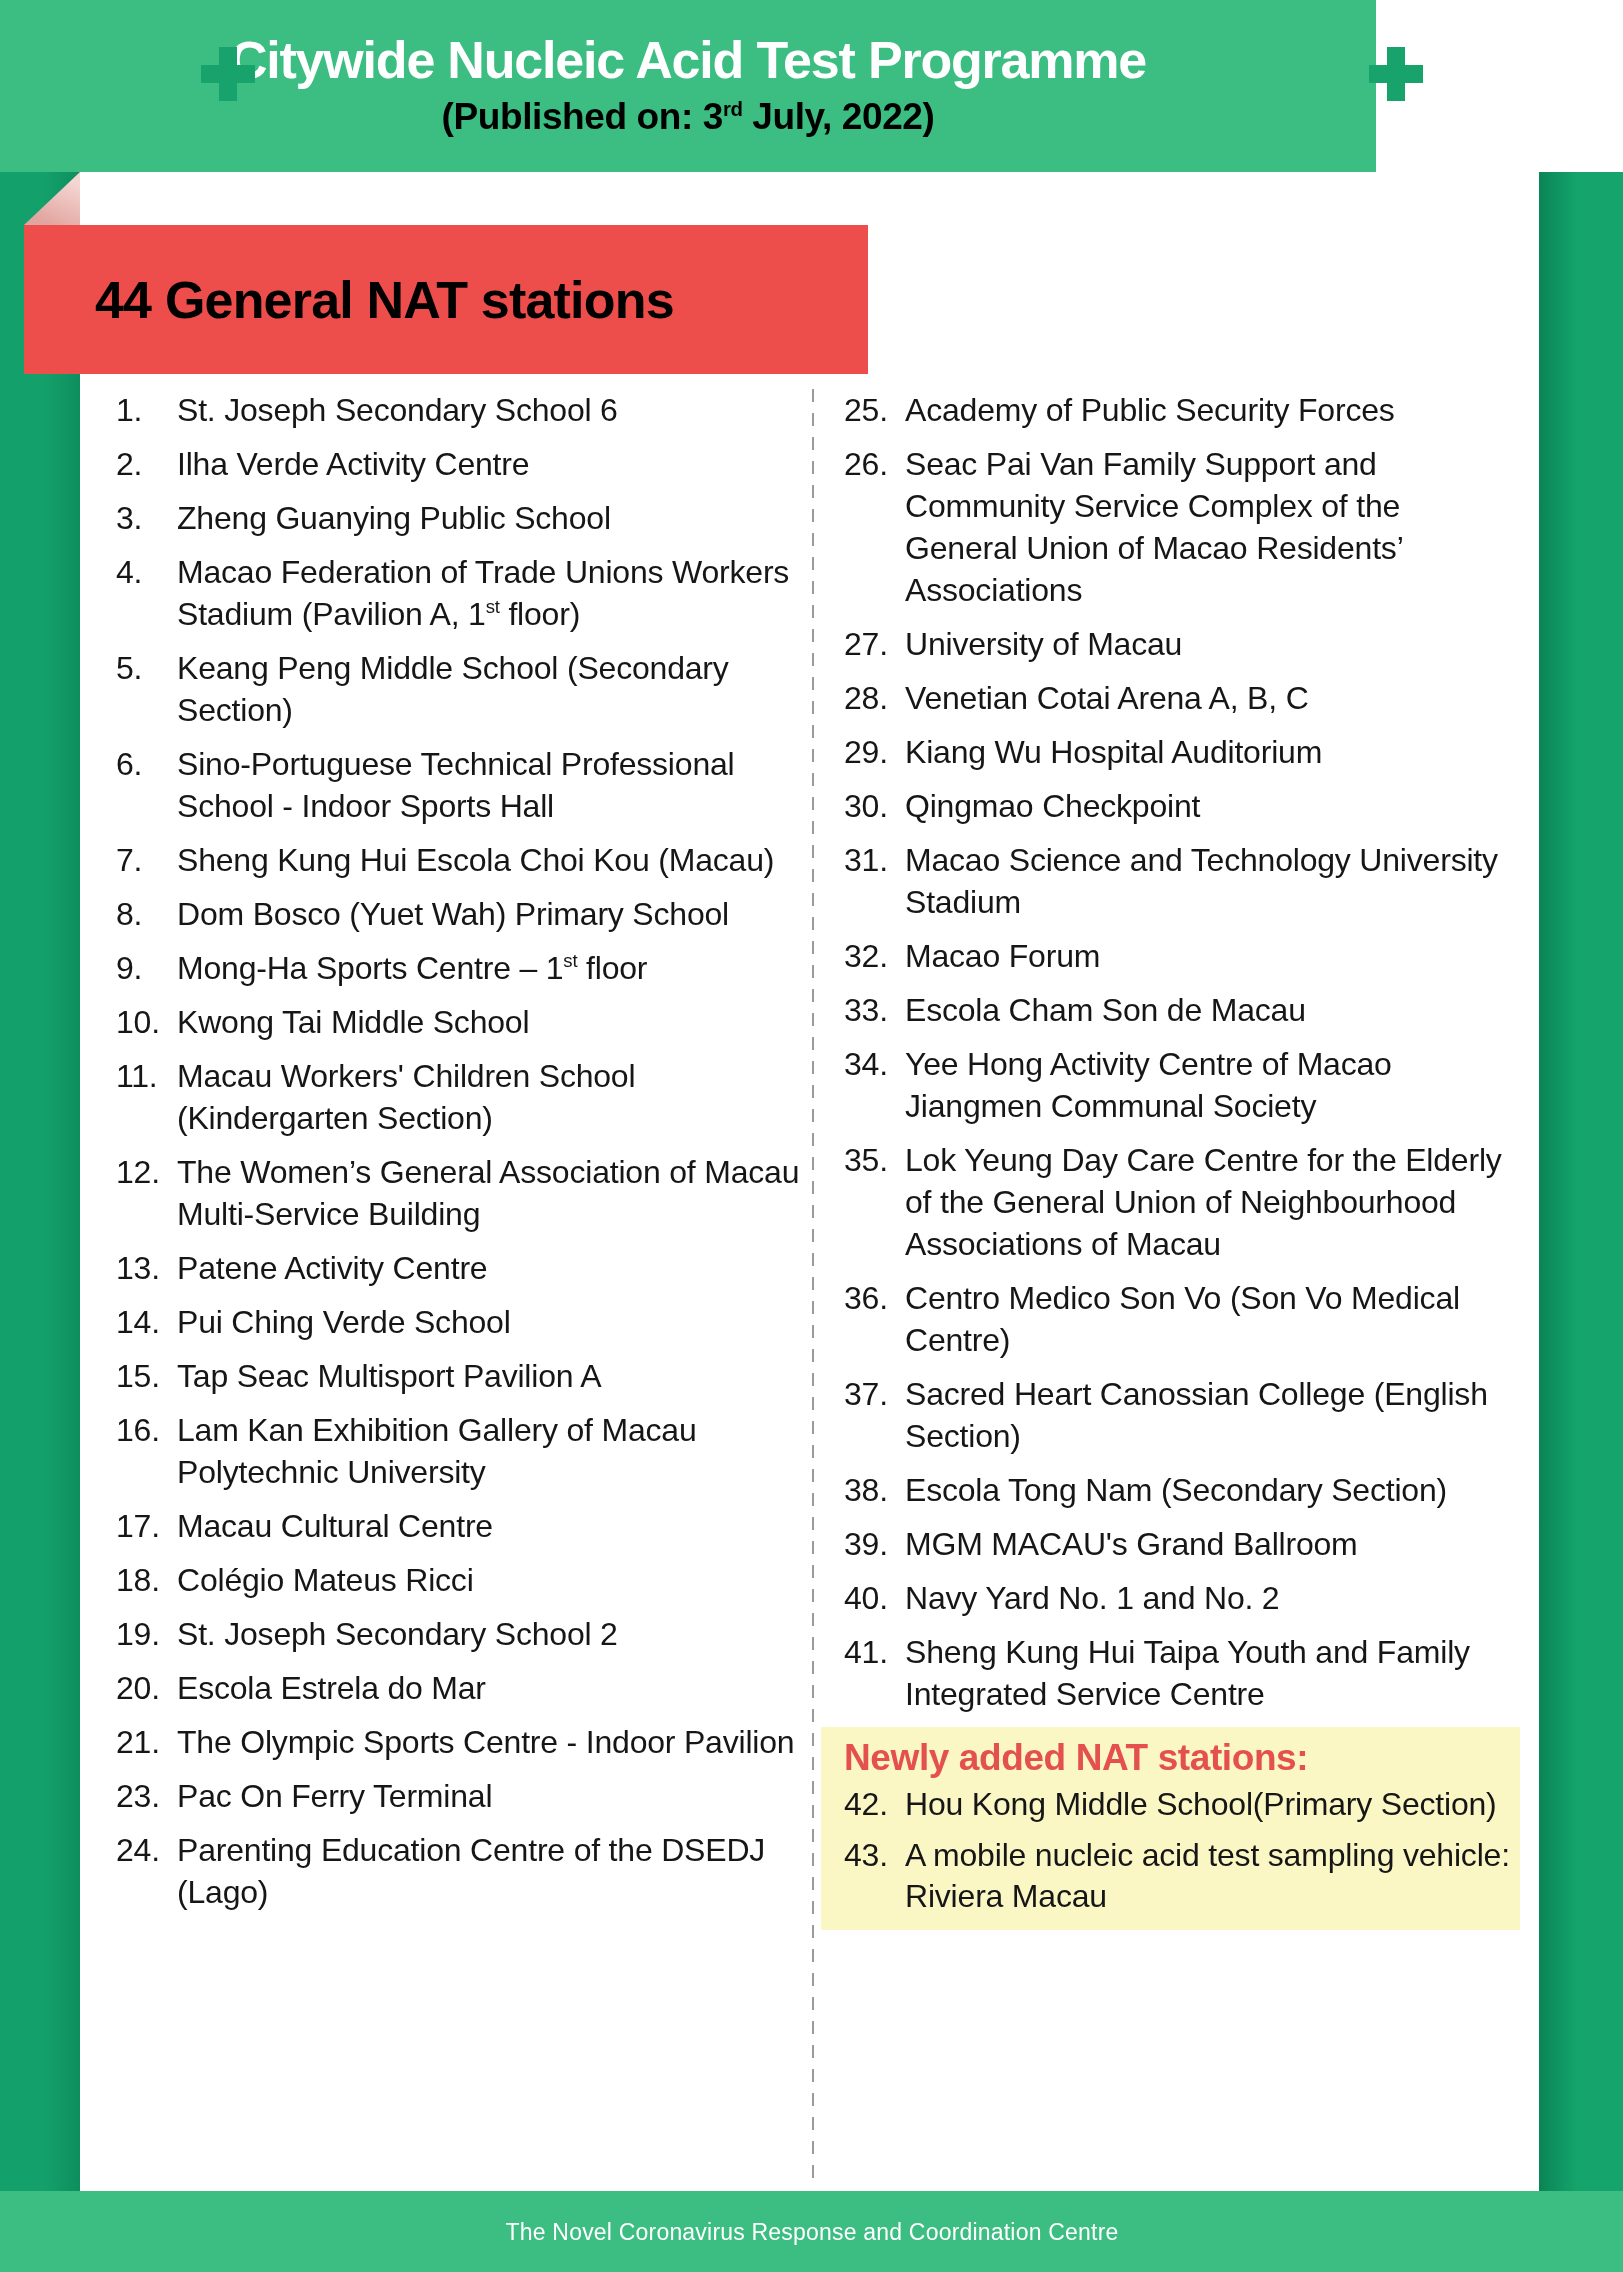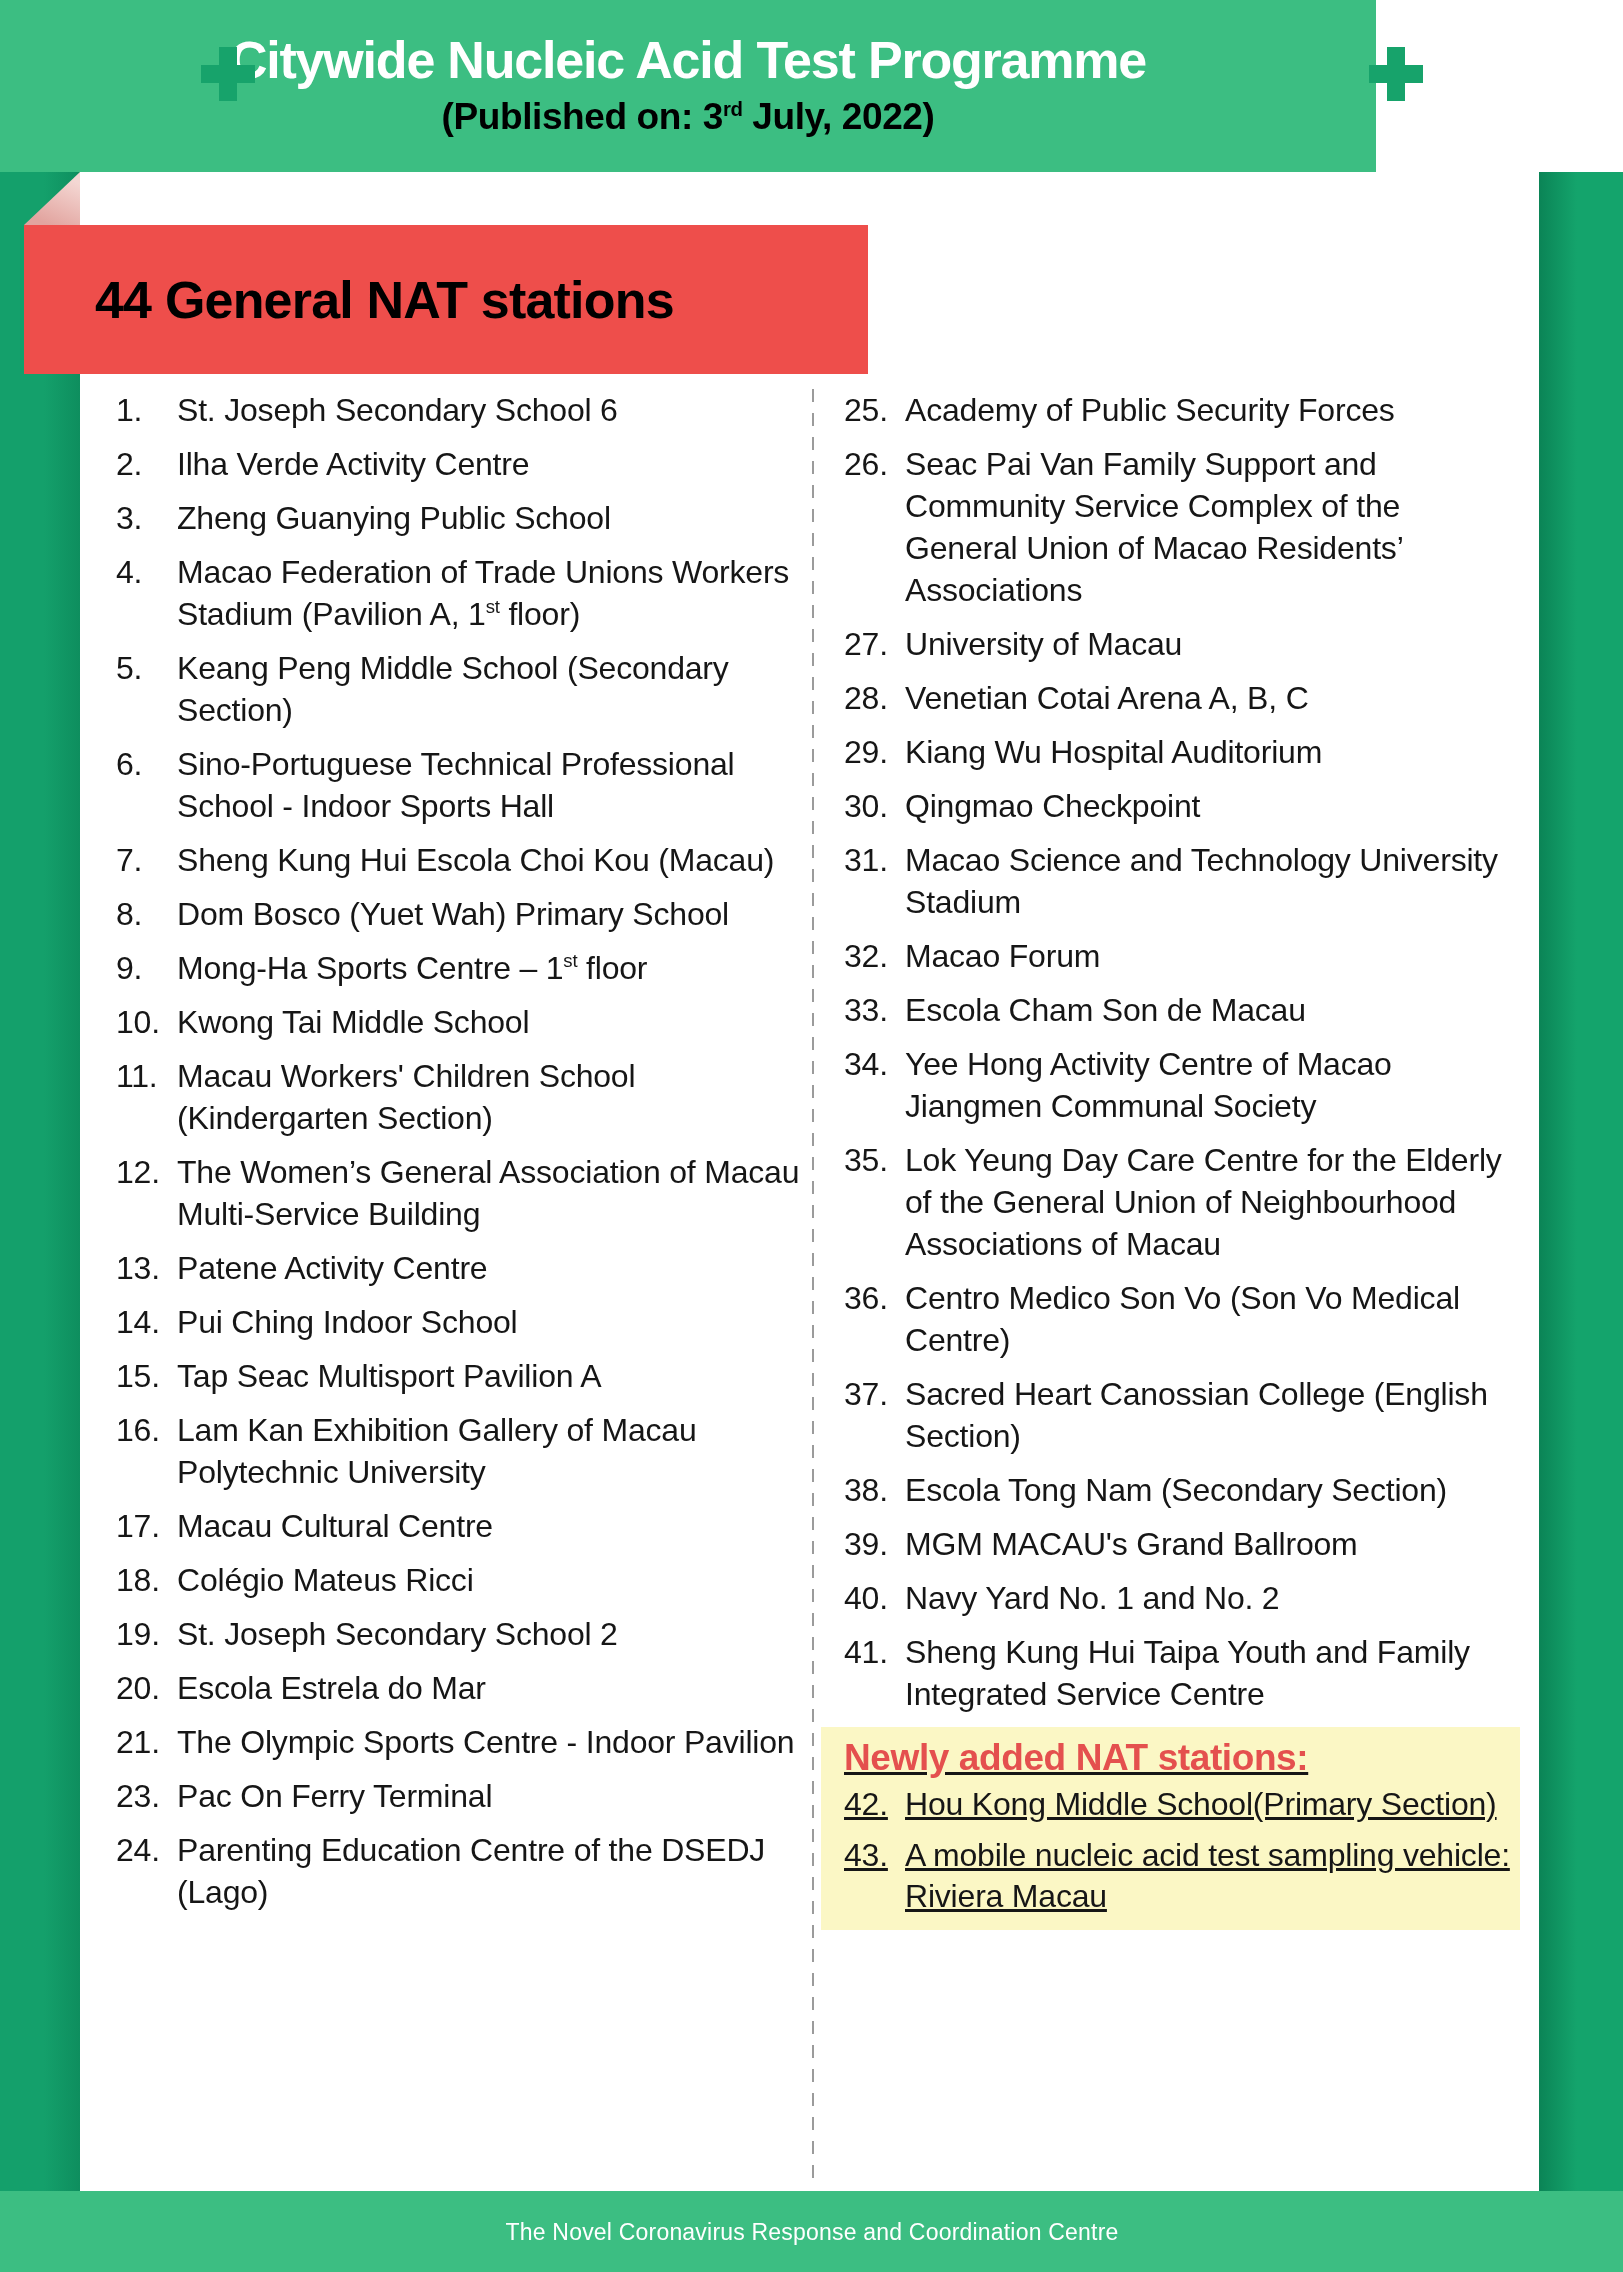--- a/index.html
+++ b/index.html
@@ -46,21 +46,21 @@
 
   .item{display:flex;font-size:32px;line-height:42px;letter-spacing:-0.2px;}
   .col-left .item{margin-bottom:12px;}
   .col-right .item{margin-bottom:12px;}
   .item .num{flex:0 0 61px;}
   .item .txt{flex:1;}
   .item sup{font-size:0.58em;vertical-align:super;line-height:0;}
 
   
   .newly-box{background:var(--highlight-yellow,#FBF7C5);margin-left:-23px;
-    padding:9.7px 6.5px 13px 23px;text-decoration:underline;}
+    padding:9.7px 6.5px 13px 23px;}
   .newly-heading{color:var(--accent-red,#E4504E);font-weight:bold;font-size:37px;
     line-height:41px;margin-bottom:6.5px;letter-spacing:-0.4px;}
   .newly-box .item{margin-bottom:9.7px;line-height:41px;}
   .newly-box .item:last-child{margin-bottom:0;}
 
   
   .footer{position:absolute;left:0;top:2191px;width:1624px;height:82px;
     background:var(--footer-green,#3CBE82);display:flex;align-items:center;justify-content:center;}
   .footer-text{color:#ffffff;font-size:23px;letter-spacing:0.2px;}
 </style>
@@ -135,21 +135,21 @@
       <div class="item">
         <span class="num">12.</span>
         <span class="txt">The Women’s General Association of Macau Multi-Service Building</span>
       </div>
       <div class="item">
         <span class="num">13.</span>
         <span class="txt">Patene Activity Centre</span>
       </div>
       <div class="item">
         <span class="num">14.</span>
-        <span class="txt">Pui Ching Indoor School</span>
+        <span class="txt">Pui Ching Verde School</span>
       </div>
       <div class="item">
         <span class="num">15.</span>
         <span class="txt">Tap Seac Multisport Pavilion A</span>
       </div>
       <div class="item">
         <span class="num">16.</span>
         <span class="txt">Lam Kan Exhibition Gallery of Macau Polytechnic University</span>
       </div>
       <div class="item">

